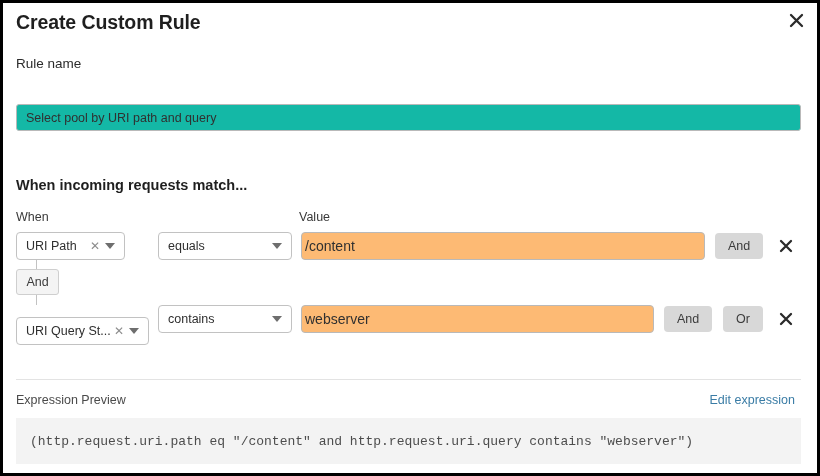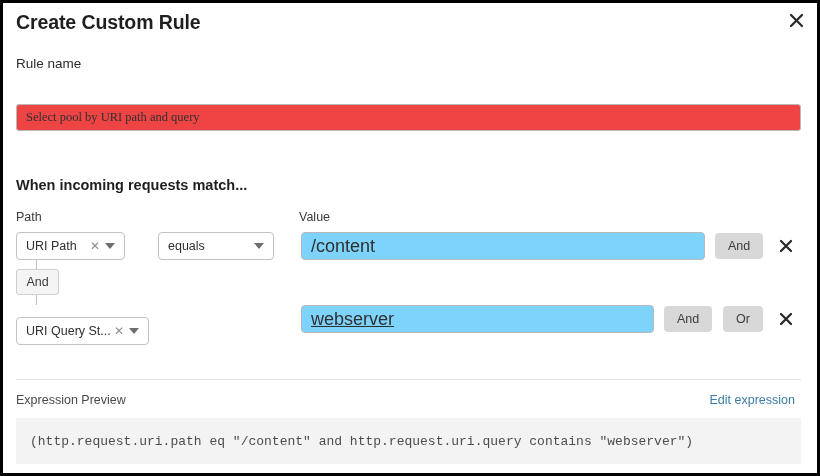--- a/index.html
+++ b/index.html
@@ -60,22 +60,22 @@
   }
   .rule-name-input {
     position: absolute;
     left: 13px;
     top: 101px;
     width: 785px;
     height: 27px;
     box-sizing: border-box;
     border: 1px solid #b9b9b9;
     border-radius: 3px;
-    background: #ef4444;
-    font-family: Liberation Serif, serif;
+    background: #14b8a6;
+    font-family: Liberation Sans, sans-serif;
     font-size: 12.5px;
     color: #303030;
     padding: 0 9px;
     outline: none;
   }
 
   
   .section-heading {
     position: absolute;
     left: 13px;
@@ -133,25 +133,25 @@
     border-top: 6px solid #6e6e6e;
     margin-right: 3px;
   }
 
   .val-input {
     position: absolute;
     box-sizing: border-box;
     height: 28px;
     border: 1px solid #b9b9b9;
     border-radius: 4px;
-    background: #7dd3fc;
+    background: #fdba74;
     font-family: "Liberation Sans", sans-serif;
-    font-size: 18px;
+    font-size: 14px;
     color: #303030;
-    padding: 0 9px;
+    padding: 0 3px;
     outline: none;
   }
 
   .chip-btn {
     position: absolute;
     box-sizing: border-box;
     height: 26px;
     background: #d8d8d8;
     border: none;
     border-radius: 4px;
@@ -255,36 +255,36 @@
     <svg width="15" height="15" viewBox="0 0 15 15">
       <path d="M2 2 L13 13 M13 2 L2 13" stroke="#2b2b2b" stroke-width="2.3" stroke-linecap="round"></path>
     </svg>
   </button>
 
   <div class="field-label" style="left:13px; top:53px;">Rule name</div>
   <input class="rule-name-input" type="text" value="Select pool by URI path and query" style="">
 
   <div class="section-heading">When incoming requests match...</div>
 
-  <div class="col-head" style="left:13px;">Path</div>
+  <div class="col-head" style="left:13px;">When</div>
   <div class="col-head" style="left:155px;margin-top:24px;">Operator</div>
   <div class="col-head" style="left:296px;">Value</div>
 
   <div class="connector" style="top:257px; height:10px;"></div>
   <div class="connector" style="top:292px; height:10px;"></div>
   <div class="and-chip">And</div>
 
   <div class="cond-row" style="top:229px;">
     <div class="sel" style="left:13px; width:109px; top:0;">
       <span class="sel-text">URI Path</span>
       <span class="sel-clear">✕</span>
       <span class="caret"></span>
     </div>
 
-    <div class="sel" style="left:155px; width:116px; top:0;">
+    <div class="sel" style="left:155px; width:134px; top:0;">
       <span class="sel-text">equals</span>
       <span class="caret"></span>
     </div>
 
     <input class="val-input" type="text" style="left: 298px; width: 404px; top: 0px;" value="/content">
 
     <button class="chip-btn" style="left:712px; width:48px; top:1px;">And</button>
 
     <button class="row-del" style="left:774px; top:5px;" aria-label="Remove condition">
       <svg width="14" height="14" viewBox="0 0 14 14">
@@ -293,22 +293,26 @@
     </button>
   </div>
 
   <div class="cond-row" style="top:302px;">
     <div class="sel" style="left:13px; width:133px; top:12px;">
       <span class="sel-text">URI Query St...</span>
       <span class="sel-clear">✕</span>
       <span class="caret"></span>
     </div>
 
-
-    <input class="val-input" type="text" style="left: 298px; width: 353px; top: 0px; text-decoration: underline;" value="webserver">
+    <div class="sel" style="left:155px; width:134px; top:0;">
+      <span class="sel-text">contains</span>
+      <span class="caret"></span>
+    </div>
+
+    <input class="val-input" type="text" style="left: 298px; width: 353px; top: 0px;" value="webserver">
 
     <button class="chip-btn" style="left:661px; width:48px; top:1px;">And</button>
 
     <button class="chip-btn" style="left:720px; width:40px; top:1px;">Or</button>
 
     <button class="row-del" style="left:774px; top:5px;" aria-label="Remove condition">
       <svg width="14" height="14" viewBox="0 0 14 14">
         <path d="M2 2 L12 12 M12 2 L2 12" stroke="#2b2b2b" stroke-width="2.3" stroke-linecap="round"></path>
       </svg>
     </button>

